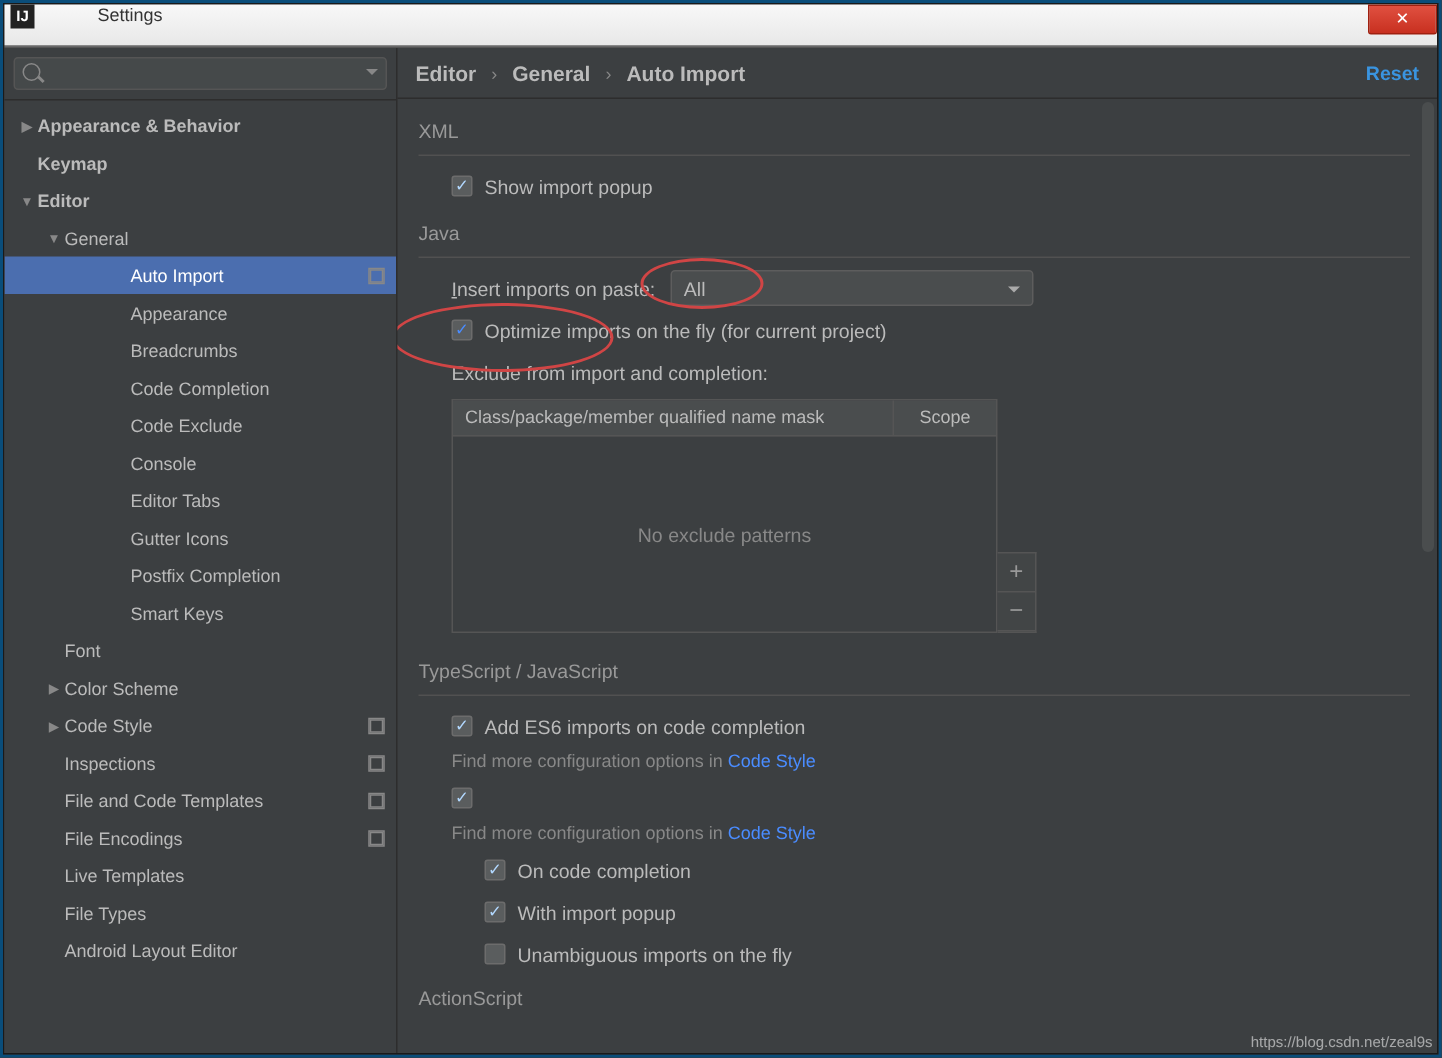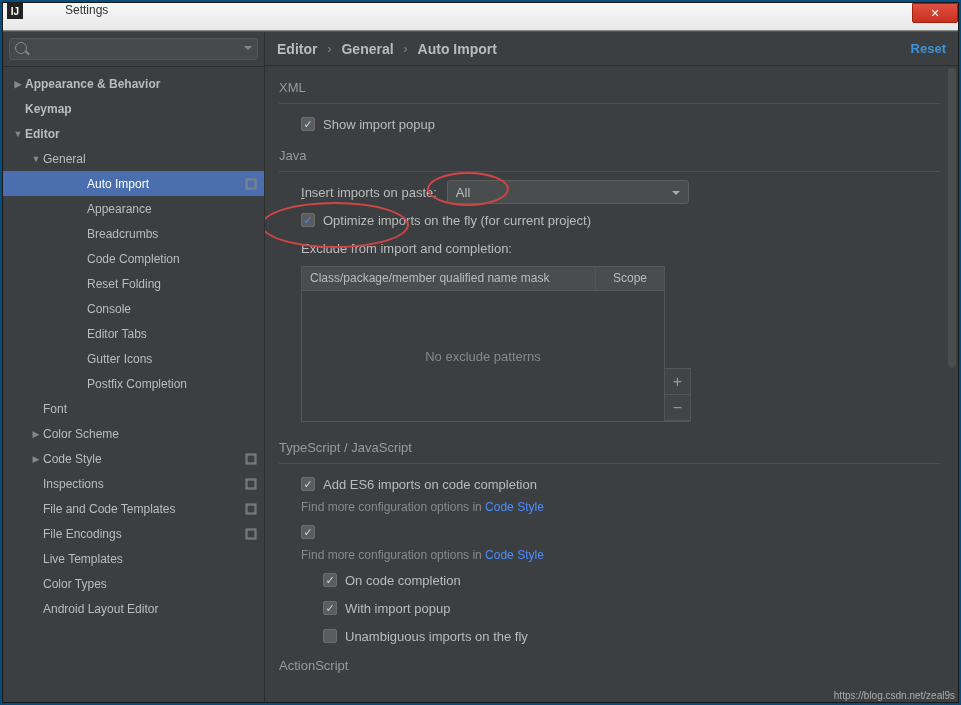--- a/index.html
+++ b/index.html
@@ -370,37 +370,41 @@
           <div class="tree-item indent-3">
             <span class="tree-caret"></span>
             <span class="tree-label">Breadcrumbs</span>
           </div>
           <div class="tree-item indent-3">
             <span class="tree-caret"></span>
             <span class="tree-label">Code Completion</span>
           </div>
           <div class="tree-item indent-3">
             <span class="tree-caret"></span>
-            <span class="tree-label">Reset Folding</span>
+            <span class="tree-label">Code Exclude</span>
           </div>
           <div class="tree-item indent-3">
             <span class="tree-caret"></span>
             <span class="tree-label">Console</span>
           </div>
           <div class="tree-item indent-3">
             <span class="tree-caret"></span>
             <span class="tree-label">Editor Tabs</span>
           </div>
           <div class="tree-item indent-3">
             <span class="tree-caret"></span>
             <span class="tree-label">Gutter Icons</span>
           </div>
           <div class="tree-item indent-3">
             <span class="tree-caret"></span>
             <span class="tree-label">Postfix Completion</span>
+          </div>
+          <div class="tree-item indent-3">
+            <span class="tree-caret"></span>
+            <span class="tree-label">Smart Keys</span>
           </div>
           <div class="tree-item indent-1">
             <span class="tree-caret"></span>
             <span class="tree-label">Font</span>
           </div>
           <div class="tree-item indent-1">
             <span class="tree-caret">▶</span>
             <span class="tree-label">Color Scheme</span>
           </div>
           <div class="tree-item indent-1">
@@ -442,21 +446,21 @@
                 <rect x="2" y="2" width="8" height="8" fill="none" stroke="#888" stroke-width="1"></rect>
               </svg>
             </span>
           </div>
           <div class="tree-item indent-1">
             <span class="tree-caret"></span>
             <span class="tree-label">Live Templates</span>
           </div>
           <div class="tree-item indent-1">
             <span class="tree-caret"></span>
-            <span class="tree-label">Color Types</span>
+            <span class="tree-label">File Types</span>
           </div>
           <div class="tree-item indent-1">
             <span class="tree-caret"></span>
             <span class="tree-label">Android Layout Editor</span>
           </div>
         </div>
     </div>
 
     <div class="main" style="position:relative">
       <div class="breadcrumb-row">

